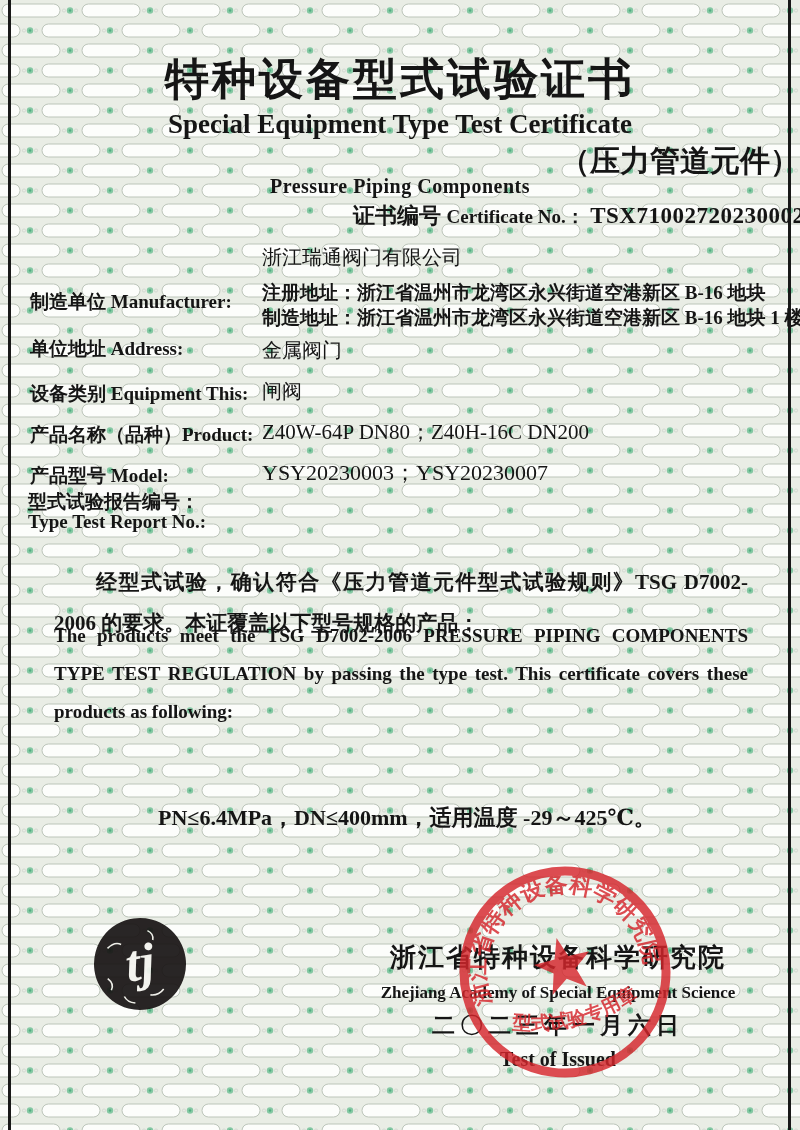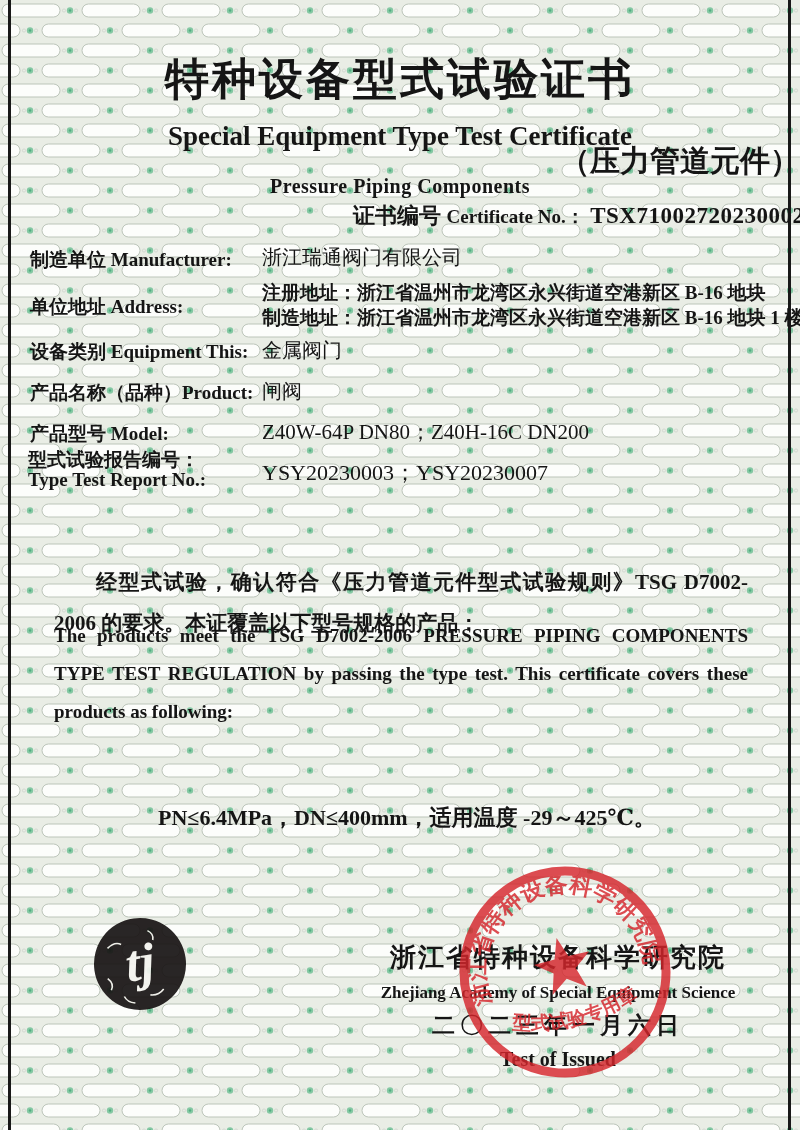--- a/index.html
+++ b/index.html
@@ -15,21 +15,21 @@
   .edge-right{right:9px;}
   .layer{position:absolute;z-index:3;}
   .centered{left:0;right:0;text-align:center;}
   .cn-title{font-size:44px;font-weight:bold;letter-spacing:3px;}
   .en-title{font-size:27px;font-weight:bold;}
   .cn-sub{font-size:30px;font-weight:bold;text-align:right;}
   .en-sub{font-size:20px;font-weight:bold;letter-spacing:.5px;}
   .certno-line{font-size:22px;font-weight:bold;white-space:nowrap;}
   .certno-line .lbl-en{font-size:19px;}
   .certno-line .num{font-size:23px;letter-spacing:.5px;}
-  .field-label{font-size:19px;font-weight:bold;white-space:nowrap;}
+  .field-label{font-size:19px;font-weight:bold;white-space:nowrap;margin-top:42px;}
   .field-value{font-size:20px;font-weight:normal;white-space:nowrap;}
   .addr-line{font-size:19px;font-weight:bold;white-space:nowrap;}
   .para-cn{font-size:21px;font-weight:bold;line-height:41px;text-indent:42px;text-align:justify;}
   .para-en{font-size:19px;font-weight:bold;line-height:38px;text-align:justify;}
   .spec-line{font-size:22px;font-weight:bold;white-space:nowrap;}
   .issuer{width:400px;text-align:center;}
   .issuer .name-cn{font-size:26px;font-weight:bold;letter-spacing:2px;}
   .issuer .name-en{font-size:17px;font-weight:bold;margin-top:8px;white-space:nowrap;}
   .issuer .date-cn{font-size:23px;font-weight:bold;letter-spacing:5px;margin-top:7px;}
   .issuer .date-en{font-size:20px;font-weight:bold;margin-top:7px;}
@@ -57,21 +57,21 @@
         <circle cx="36" cy="30.5" r="1.6" fill="none" stroke="#cdd3ca" stroke-width="0.8"></circle>
       </pattern>
     </defs>
     <rect width="800" height="1130" fill="url(#guilloche)"></rect>
   </svg>
 
   <div class="edge-line edge-left"></div>
   <div class="edge-line edge-right"></div>
 
   <div class="layer centered cn-title" style="top:50px;">特种设备型式试验证书</div>
-  <div class="layer centered en-title" style="top:109px;margin-top:12px;">Special Equipment Type Test Certificate</div>
+  <div class="layer centered en-title" style="top:109px;">Special Equipment Type Test Certificate</div>
   <div class="layer centered cn-sub" style="top:141px;">（压力管道元件）</div>
   <div class="layer centered en-sub" style="top:175px;">Pressure Piping Components</div>
 
   <div class="layer certno-line" style="top:201px;left:353px;">
     <span>证书编号</span>
     <span class="lbl-en">Certificate No.：</span>
     <span class="num">TSX71002720230002</span>
   </div>
 
   <div class="layer field-label" style="top:247px;left:30px;">制造单位 Manufacturer:</div>

